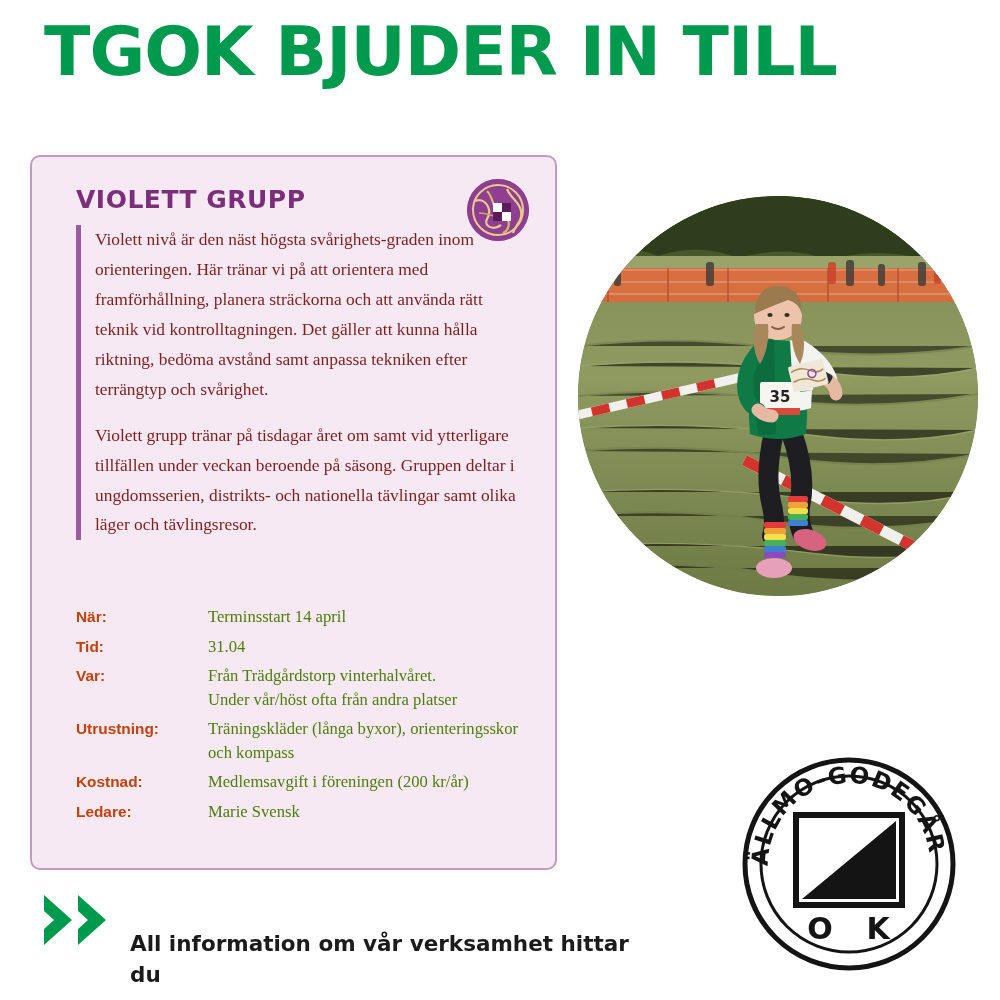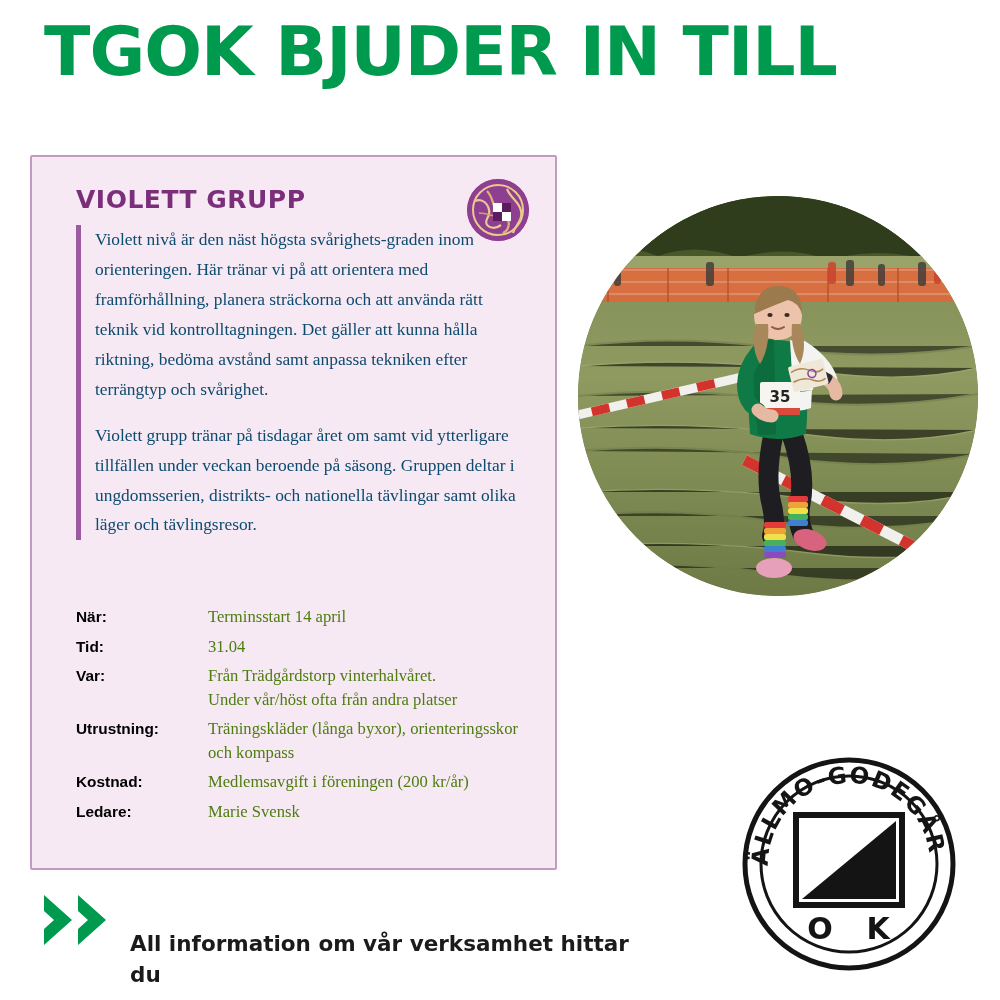--- a/index.html
+++ b/index.html
@@ -31,21 +31,21 @@
     white-space: nowrap;
   }
 
   
   .card {
     position: absolute;
     left: 30px; top: 155px;
     width: 527px; height: 715px;
     background: #f6e9f3;
     border: 2px solid #c49ac2;
-    border-radius: 2px;
+    border-radius: 10px;
   }
   .card-title {
     position: absolute;
     left: 44px; top: 28px;
     font-family: "DejaVu Sans", sans-serif;
     font-weight: bold;
     font-size: 25px;
     letter-spacing: 0.5px;
     color: #7b2f7b;
   }
@@ -70,42 +70,42 @@
   .para-block {
     position: relative;
     padding-left: 14px;
     border-left: 5px solid #9c5ba0;
   }
   .para-block p {
     margin: 0 0 16px 0;
     font-family: "Liberation Serif", serif;
     font-size: 17.4px;
     line-height: 1.72;
-    color: #0c4a6e;
+    color: #7f1d1d;
   }
   .para-block p:last-child { margin-bottom: 0; }
 
   
   .facts {
     position: absolute;
     left: 44px; top: 448px;
     width: 460px;
     border-collapse: collapse;
   }
   .facts td {
     vertical-align: top;
     padding: 0 0 6px 0;
     font-family: "Liberation Serif", serif;
     font-size: 16.6px;
     line-height: 1.42;
     color: #4d7c0f;
   }
   .facts td.key {
     width: 132px;
-    color: #000000;
+    color: #c2410c;
     font-weight: bold;
     font-family: "Liberation Sans", sans-serif;
     font-size: 15.4px;
     padding-top: 1px;
   }
   .facts td.val .sub { display: block; }
 
   
   .photo {
     position: absolute;

